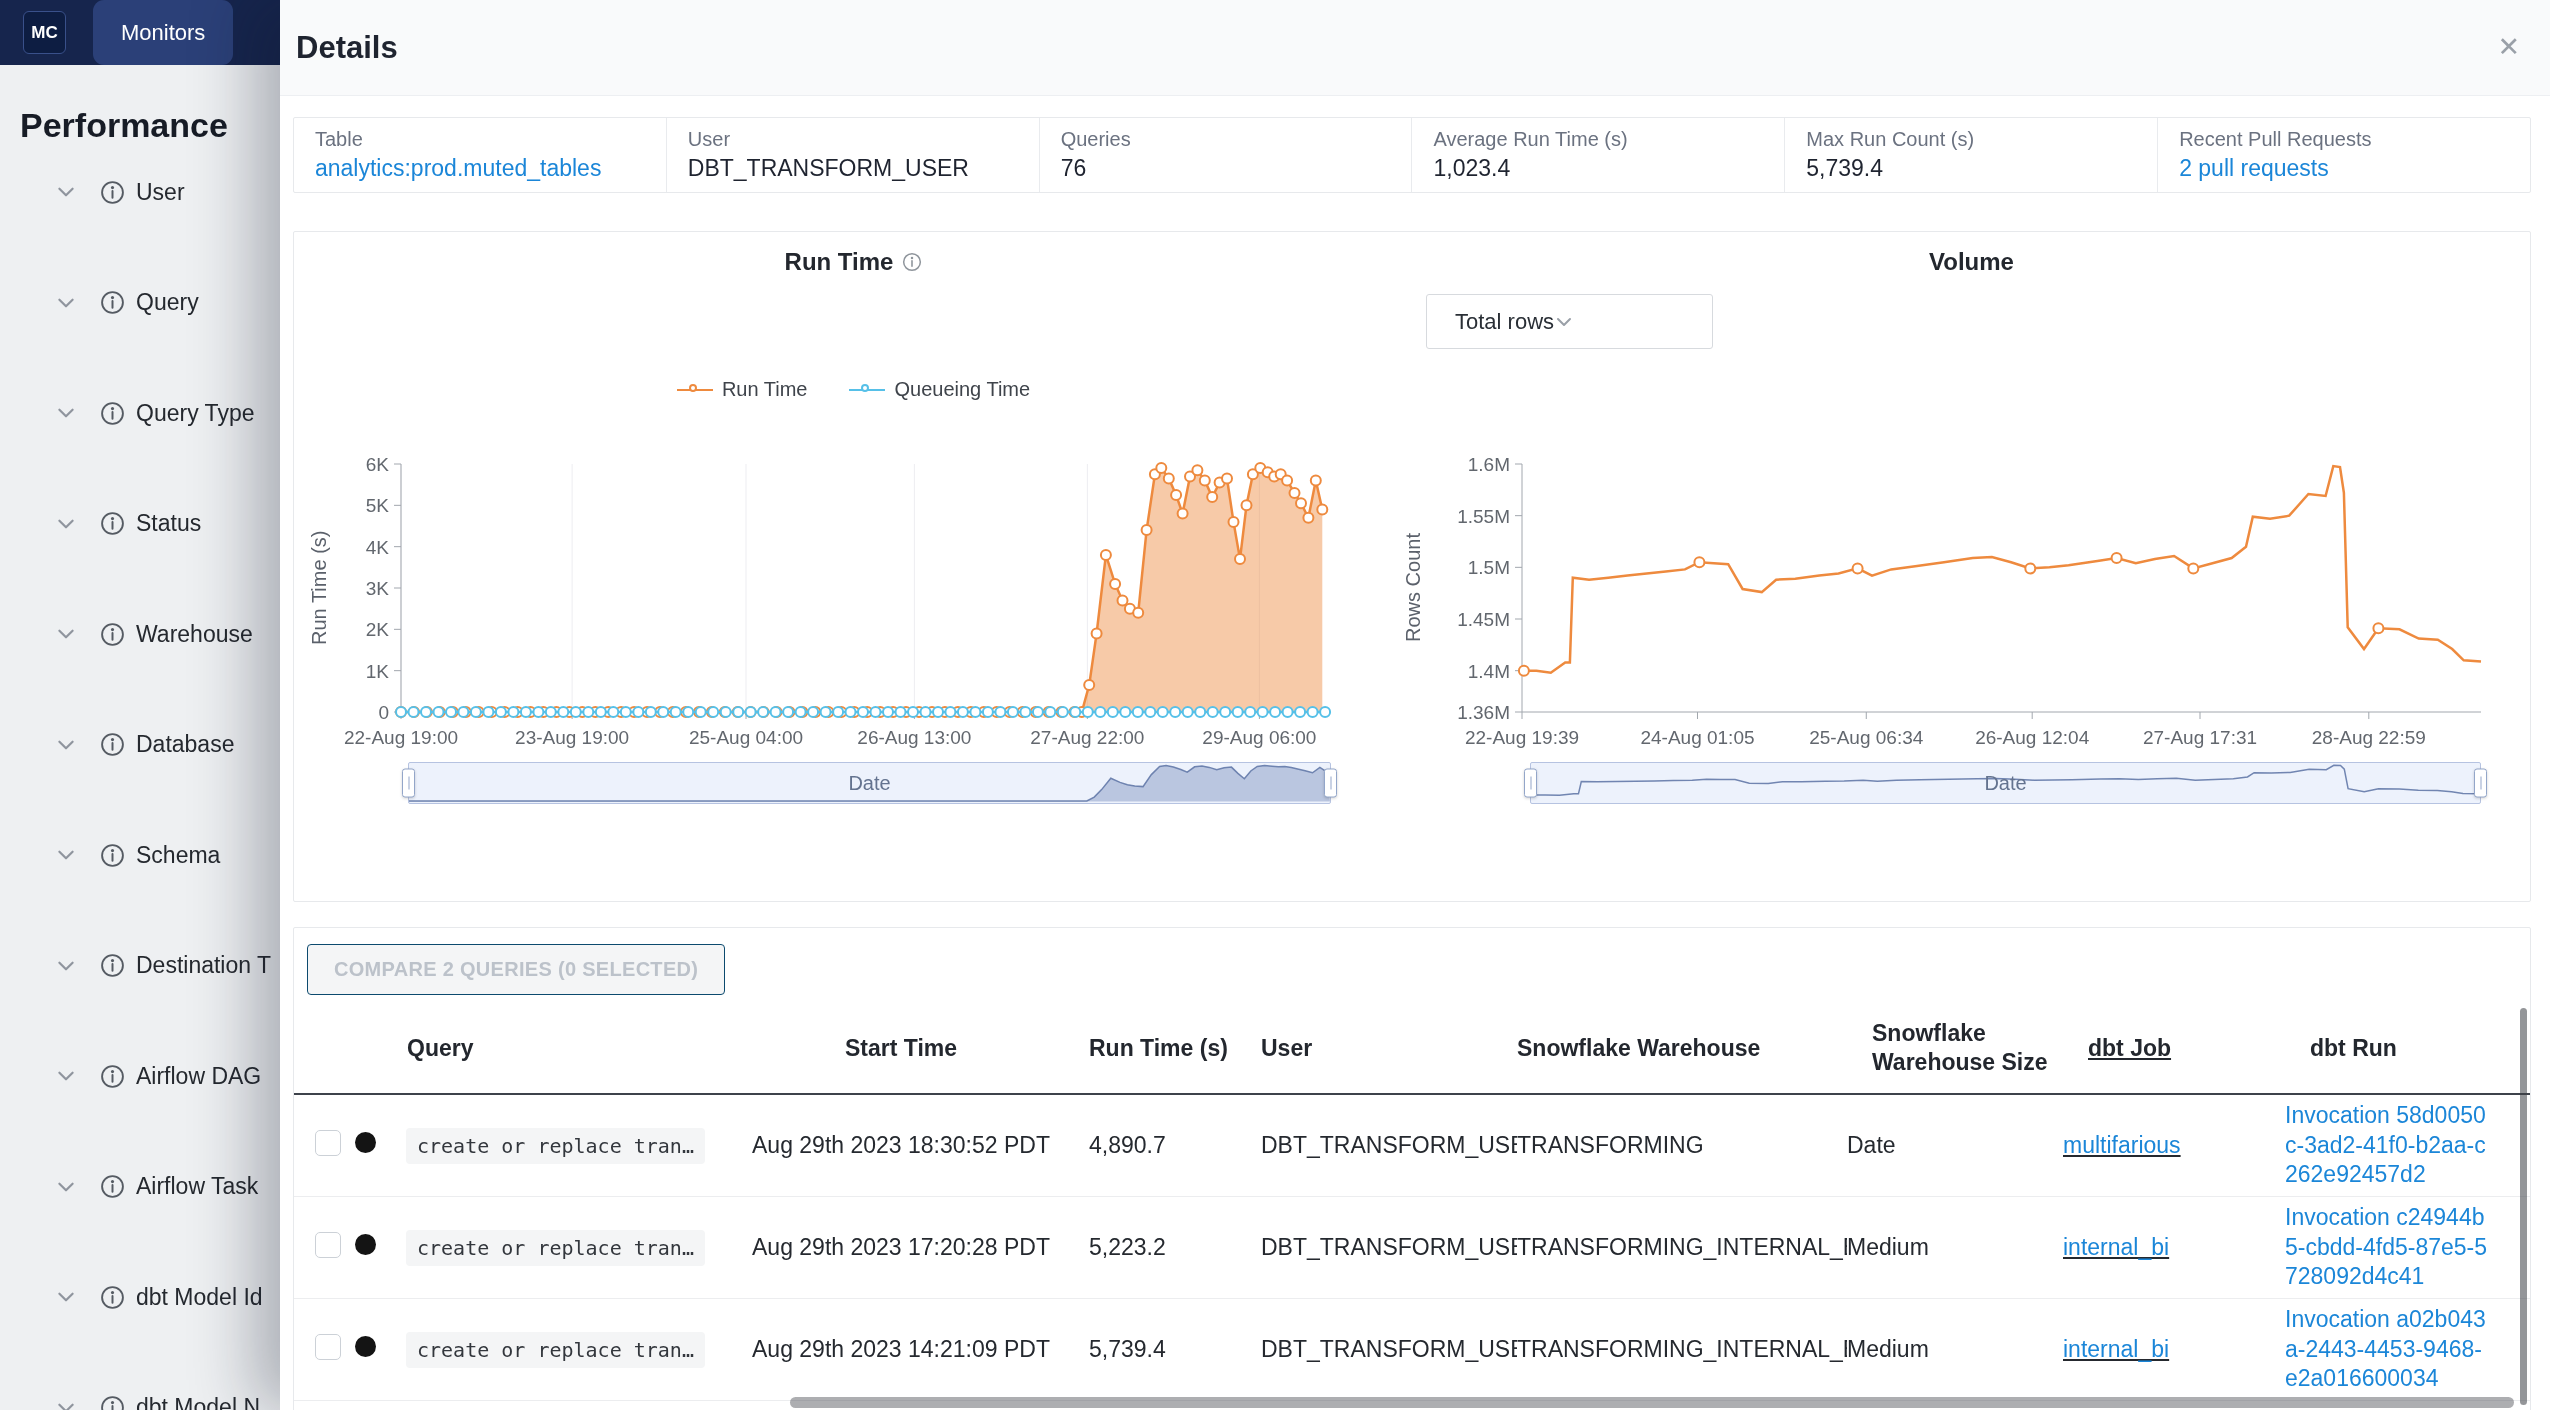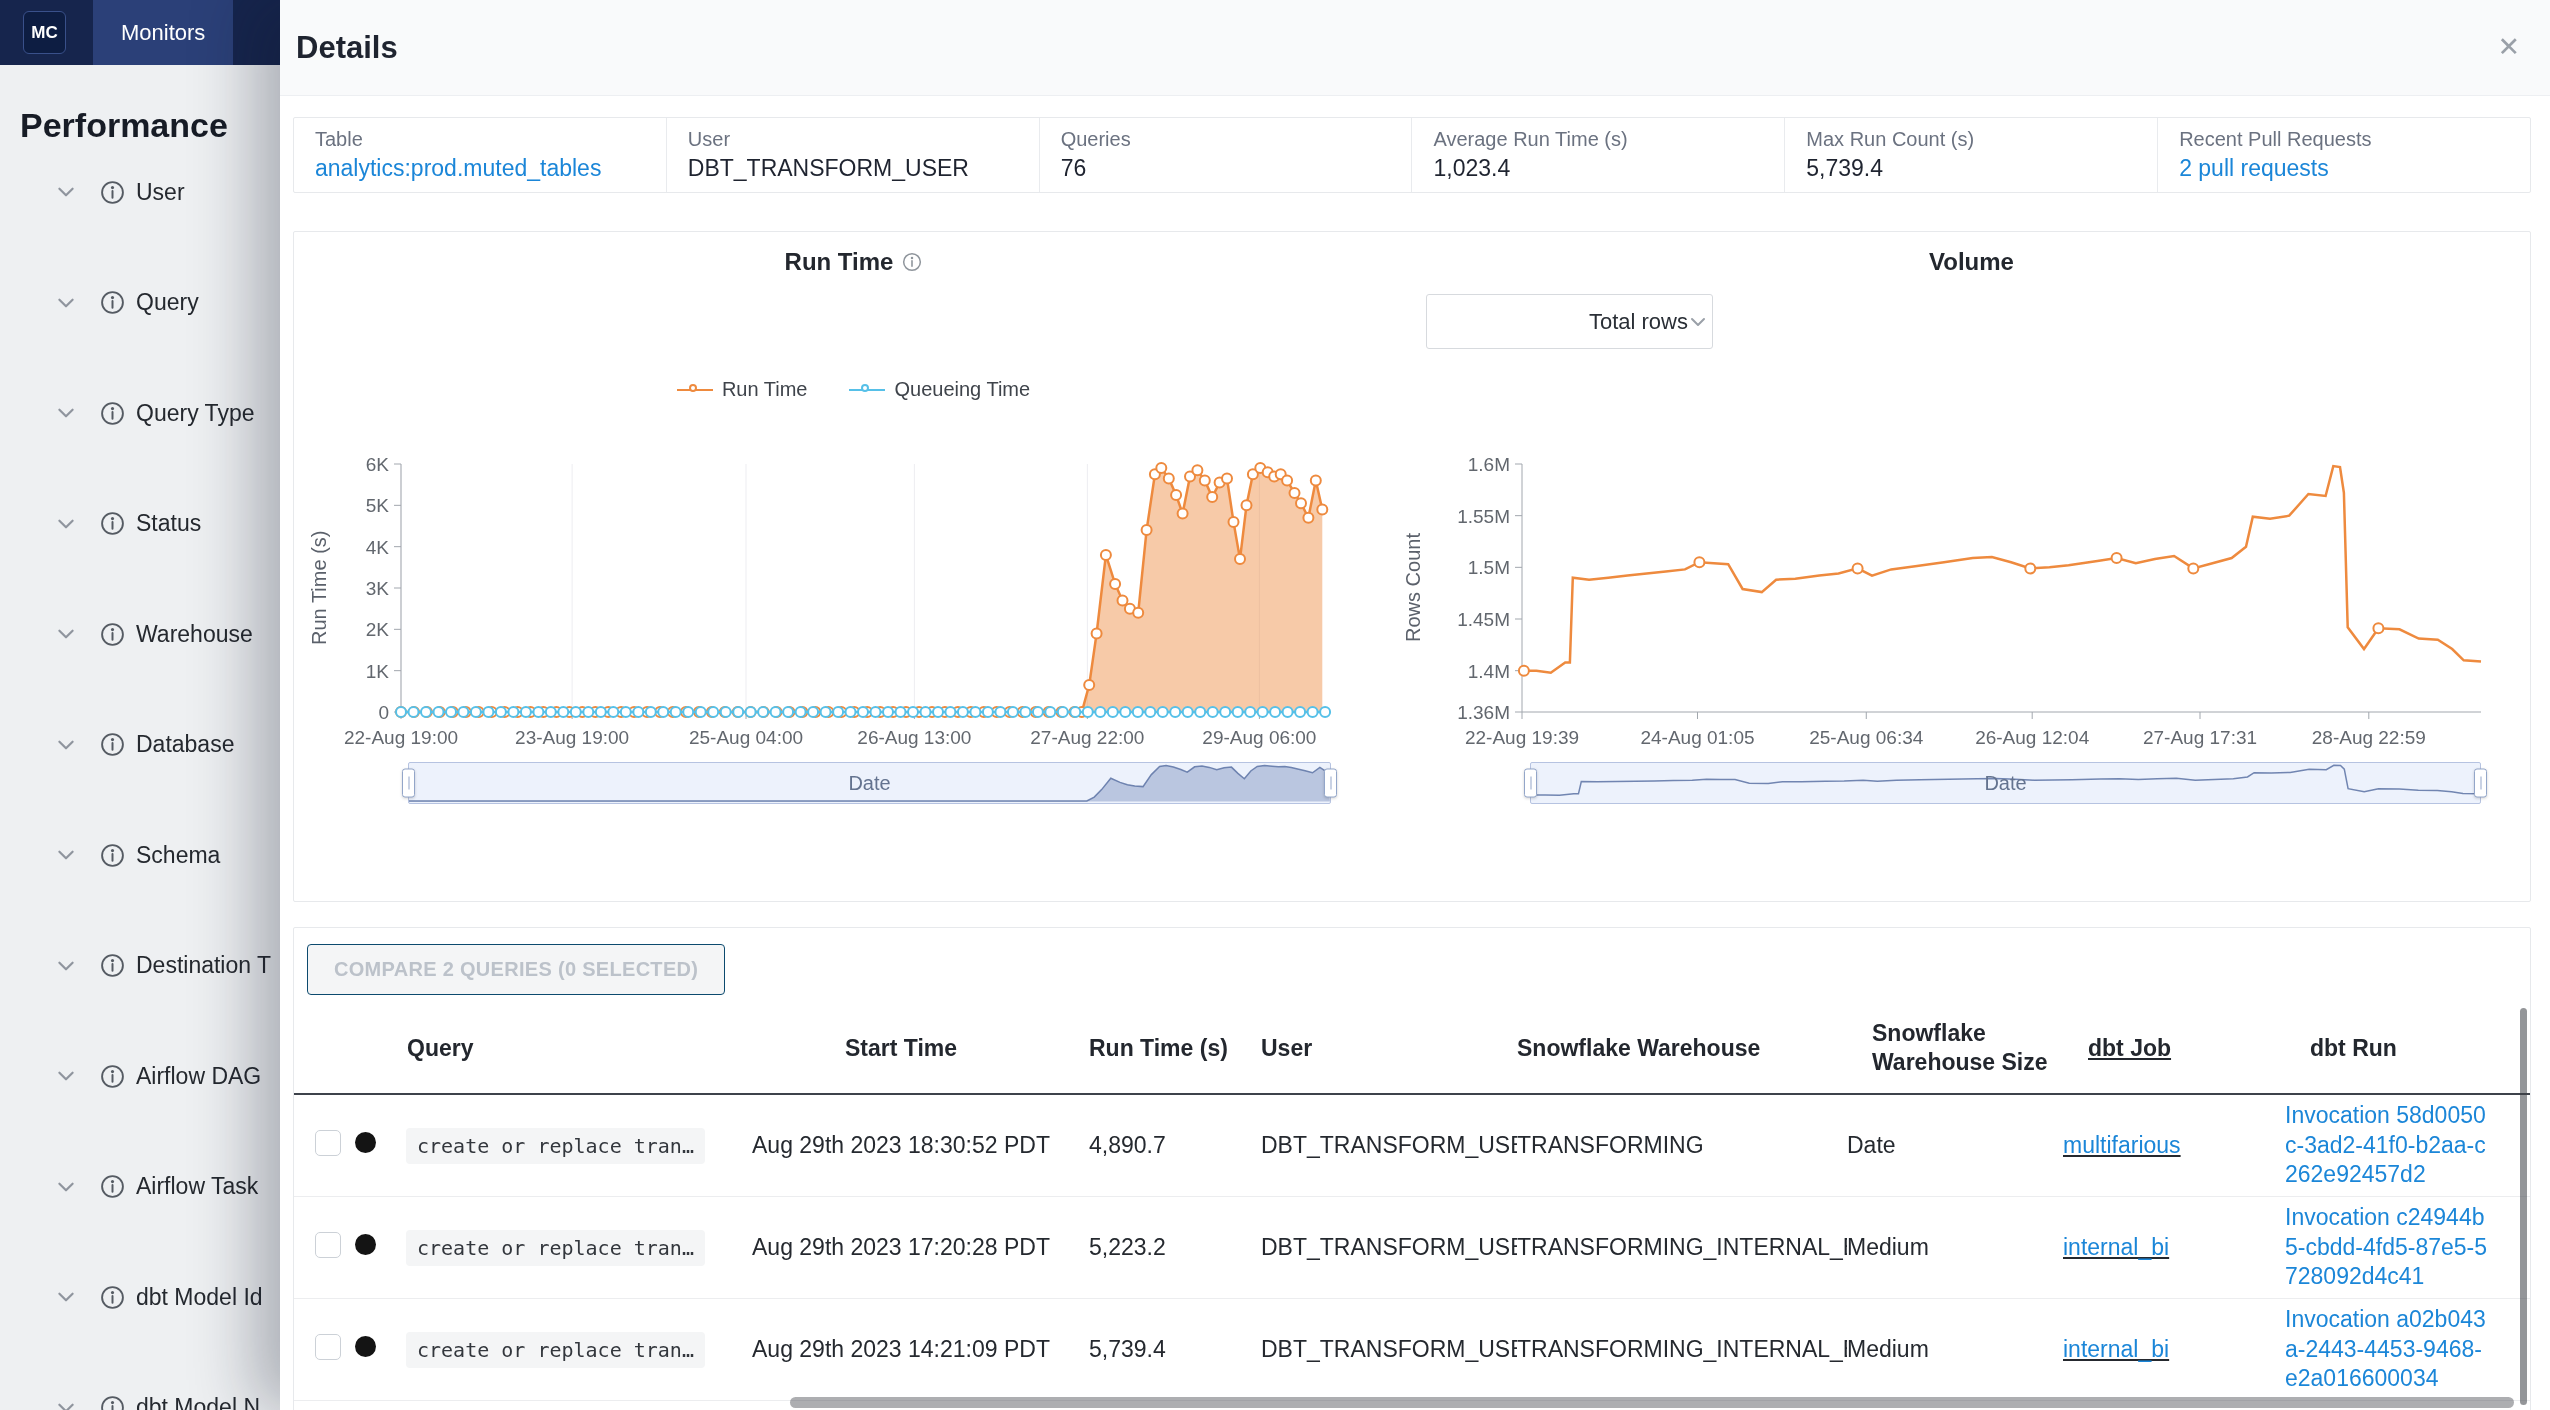--- a/index.html
+++ b/index.html
@@ -3,21 +3,21 @@
 <meta charset="utf-8">
 <style>
   * { margin:0; padding:0; box-sizing:border-box; }
   html,body { width:2550px; height:1410px; overflow:hidden; }
   body { font-family:"Liberation Sans", sans-serif; background:#eef0f2; color:#25292f; }
   .stage { position:relative; width:2550px; height:1410px; overflow:hidden; }
 
   
   .topnav { position:absolute; left:0; top:0; width:100%; height:65px; background:var(--navy,#16254d); display:flex; align-items:center; }
   .logo { width:43px; height:43px; margin-left:23px; background:#0d1d42; border:1px solid #39508a; border-radius:6px; color:#fff; font-weight:700; font-size:17px; display:flex; align-items:center; justify-content:center; }
-  .nav-item { margin-left:27px; height:65px; padding:0 28px; display:flex; align-items:center; color:#fff; font-size:22px; background:#2b4078; cursor:pointer; }
+  .nav-item { margin-left:27px; height:65px; padding:0 28px; display:flex; align-items:center; color:#fff; font-size:22px; background:#2b4078; cursor:pointer;border-radius:11px; }
   .side-title { position:absolute; left:20px; top:106px; font-size:34px; font-weight:700; color:#171c26; }
   .filters { position:absolute; left:0; top:137px; width:300px; }
   .filter-row { height:110.5px; display:flex; align-items:center; padding-left:55px; cursor:pointer; }
   .filter-row .chev { width:22px; height:22px; flex:0 0 auto; }
   .filter-row .info { width:25px; height:25px; margin-left:23px; flex:0 0 auto; color:#555b63; }
   .filter-row .flabel { margin-left:11px; font-size:23px; color:#25292f; white-space:nowrap; }
 
   
   .panel { position:absolute; left:280px; top:0; right:0; bottom:0; background:#fff; box-shadow:-26px 0 60px rgba(15,23,42,0.30); z-index:10; overflow:hidden; }
   .panel-header { position:absolute; left:0; top:0; right:0; height:96px; background:#f9fafb; border-bottom:1px solid #edeff2; display:flex; align-items:center; }
@@ -42,21 +42,21 @@
   .lg-marker { position:relative; width:36px; height:13px; }
   .lg-line { position:absolute; left:0; right:0; top:5.5px; height:2.5px; background:#888; }
   .lg-dot { position:absolute; left:12px; top:0.5px; width:8px; height:8px; border:2.5px solid #888; border-radius:50%; background:#fff; }
   .chart-svg { position:absolute; }
   #chart-runtime { left:40px; top:220px; width:1030px; height:300px; }
   #chart-volume { left:1120px; top:220px; width:1090px; height:300px; }
   svg { font-family:"Liberation Sans", sans-serif; }
   .vlabel { position:absolute; writing-mode:vertical-rl; transform:rotate(180deg); display:flex; align-items:center; justify-content:center; font-size:20px; color:#5b616b; width:26px; height:220px; top:246px; }
   .vlabel.left { left:12px; }
   .vlabel.right { left:1106px; }
-  .vol-select { position:absolute; left:1132px; top:62px; width:287px; height:55px; border:1px solid #d7dade; border-radius:3px; background:#fff; display:flex; align-items:center; justify-content:flex-end; padding:0 4px; font-size:22px; color:#2a2f36; cursor:pointer; }
+  .vol-select { position:absolute; left:1132px; top:62px; width:287px; height:55px; border:1px solid #d7dade; border-radius:3px; background:#fff; display:flex; align-items:center; justify-content:flex-start; padding:0 28px; font-size:22px; color:#2a2f36; cursor:pointer; }
   .caret { width:20px; height:20px; }
 
   .slider { position:absolute; top:530px; height:42px; border:1px solid #b6c3e1; background:#edf2fc; border-radius:2px; cursor:pointer; }
   .slider.left { left:114px; width:923px; }
   .slider.right { left:1236px; width:951px; }
   .slider svg.preview { position:absolute; left:0; top:0; width:100%; height:100%; }
   .slider-label { position:absolute; inset:0; display:flex; align-items:center; justify-content:center; font-size:20px; color:#64738f; }
   .handle { position:absolute; top:50%; transform:translateY(-50%); width:13px; height:29px; background:#fff; border:1px solid #93a6c9; border-radius:3px; box-shadow:0 1px 3px rgba(0,0,0,0.18); cursor:ew-resize; }
   .handle::after { content:''; position:absolute; left:50%; top:7px; bottom:7px; width:1px; background:#93a6c9; transform:translateX(-50%); }
   .handle.l { left:-7px; } .handle.r { right:-7px; }

